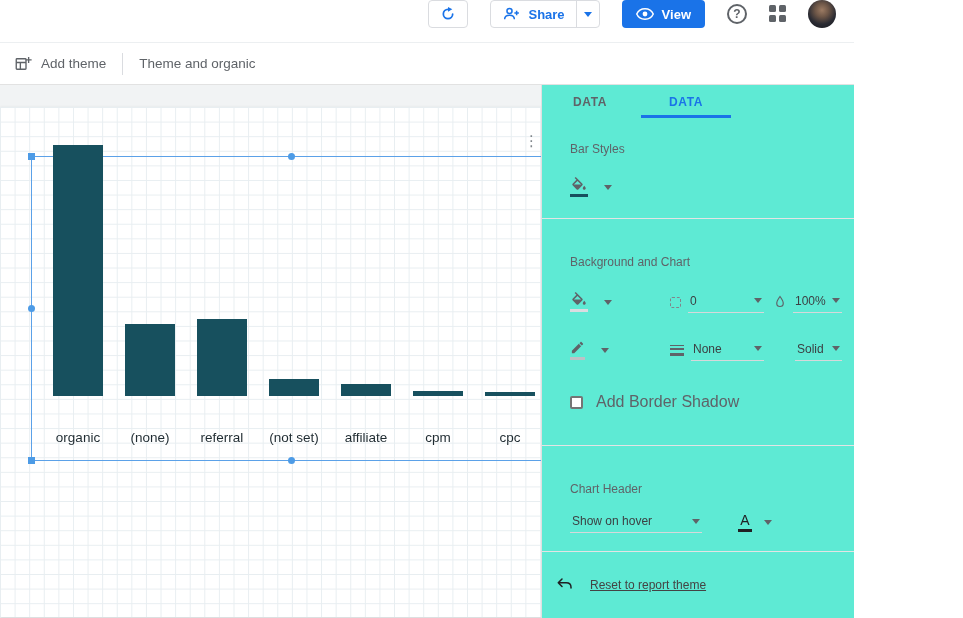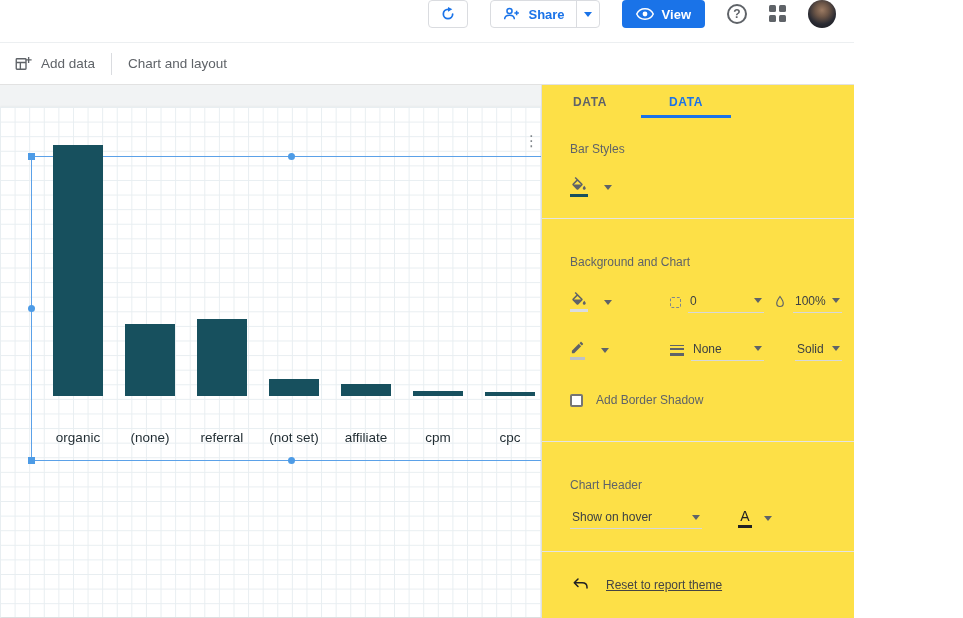--- a/index.html
+++ b/index.html
@@ -67,21 +67,21 @@
 
   .chart-inner {
     position:absolute; left:21px; right:21px; top:0; bottom:0;
     display:flex; align-items:flex-end; gap:22px; padding-bottom:12px;
   }
   .bar-col { width:50px; flex:0 0 50px; display:flex; flex-direction:column; }
   .bar { width:100%; }
   .bar-label { height:20px; line-height:20px; text-align:center; font-size:13.5px; color:#1f2b31;margin-top:32px; }
 
   
-  .panel { width:313px; background:#fde047; border-left:1px solid #e0e0e0; display:flex; flex-direction:column; }
+  .panel { width:313px; background:#5eead4; border-left:1px solid #e0e0e0; display:flex; flex-direction:column; }
   .tabs { display:flex; height:33px; flex:0 0 33px; }
   .tab { width:96px; display:flex; align-items:center; justify-content:center; font-size:12px; font-weight:700;
          letter-spacing:0.6px; color:#5f6368; cursor:pointer; position:relative; }
   .tab.active { color:#1a73e8; }
   .tab.active::after { content:''; position:absolute; left:3px; right:3px; bottom:0; height:3px; background:#1a73e8; }
 
   .sec { padding-left:28px; padding-right:10px; }
   .sec-title { font-size:12px; color:#5f6368; line-height:14px; }
   .sec1 { padding-top:24px; }
   .fill-row { margin-top:12px; height:38px; display:flex; align-items:center; gap:16px; }
@@ -102,32 +102,32 @@
   .c3 .select { margin-right:2px; }
 
   .dashed-sq { width:11px; height:11px; border:1.5px dashed #80868b; border-radius:2px; flex:0 0 11px; }
   .lines { display:flex; flex-direction:column; gap:2.5px; width:14px; flex:0 0 14px; }
   .lines i { display:block; border:0; }
   .lw1 { height:1px; background:#5f6368; } .lw2 { height:2px; background:#5f6368; } .lw3 { height:3px; background:#5f6368; }
   .ls-solid { border-top:2px solid #5f6368; } .ls-dash { border-top:2px dashed #5f6368; } .ls-dot { border-top:2px dotted #5f6368; }
 
   .chk-row { margin-top:26px; display:flex; align-items:center; gap:13px; cursor:pointer; }
   .chk { width:13px; height:13px; border:2px solid #757575; border-radius:2px; background:#fff; }
-  .chk-label { font-size:12px; color:#5f6368; }
+  .chk-label { font-size:16px; color:#5f6368; }
 
   .sec3 { padding-top:36px; }
   .hdr-row { margin-top:16px; display:flex; align-items:center; }
   .hdr-row .select { flex:0 0 132px; }
   .a-wrap { margin-left:26px; display:flex; align-items:center; gap:12px; cursor:pointer; }
   .a-icon { display:flex; flex-direction:column; align-items:center; gap:2px; }
   .a-letter { font-size:14px; line-height:14px; color:#202124; }
   .a-bar { width:14px; height:3px; background:#202124; }
 
   .spacer { flex:1; }
-  .pfooter { border-top:1px solid #e4e4e4; height:67px; flex:0 0 67px; display:flex; align-items:center; padding-left:30px; gap:16px; }
+  .pfooter { border-top:1px solid #e4e4e4; height:67px; flex:0 0 67px; display:flex; align-items:center; padding-left:14px; gap:16px; }
   .reset-link { font-size:12px; color:#444; text-decoration:underline; cursor:pointer; }
 </style>
 </head>
 <body>
 
 <div class="app">
 
   <header class="topbar">
     <button class="icon-btn">
       <span style="display:flex;">
@@ -181,25 +181,25 @@
 
   <div class="toolbar">
     <div class="tool">
       <span style="display:flex;">
         <svg width="18" height="18" viewBox="0 0 24 24" fill="none" stroke="#5f6368" stroke-width="1.8">
             <rect x="3" y="5" width="13" height="14" rx="1"></rect>
             <path d="M3 10 h13 M8.5 10 v9"></path>
             <path d="M19.5 2.5 v8 M15.5 6.5 h8"></path>
           </svg>
       </span>
-      <span>Add data</span>
+      <span>Add theme</span>
     </div>
     <div class="vdiv"></div>
     <div class="tool">
-      <span>Chart and layout</span>
+      <span>Theme and organic</span>
     </div>
   </div>
 
   <div class="main">
 
     <div class="canvas">
       <div class="page">
         <div class="overflow-menu">
           <span>⋮</span>
         </div>

